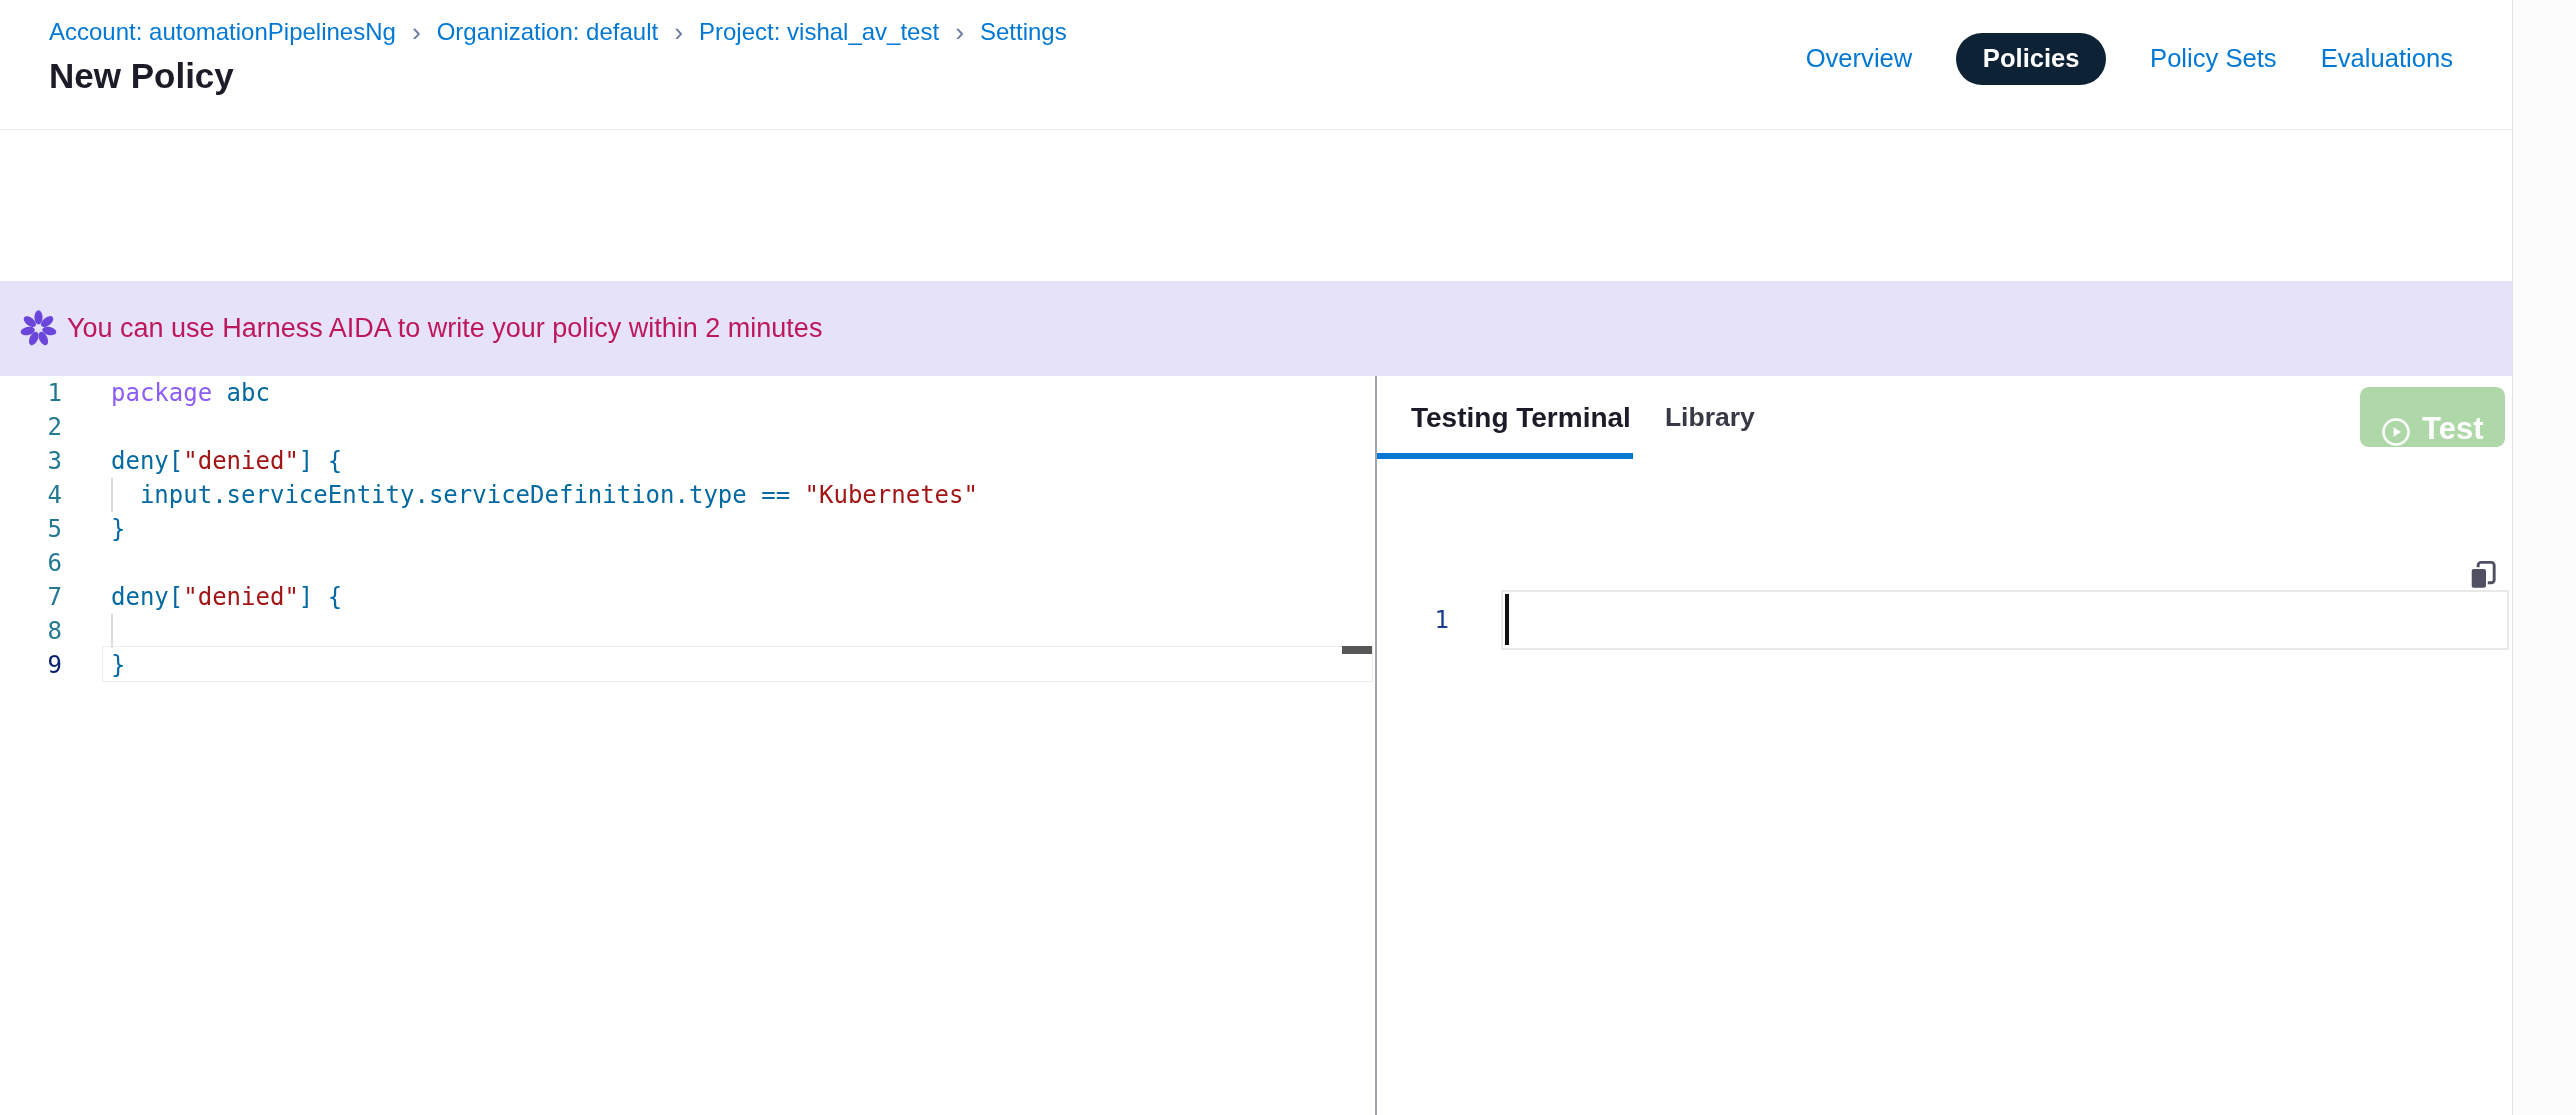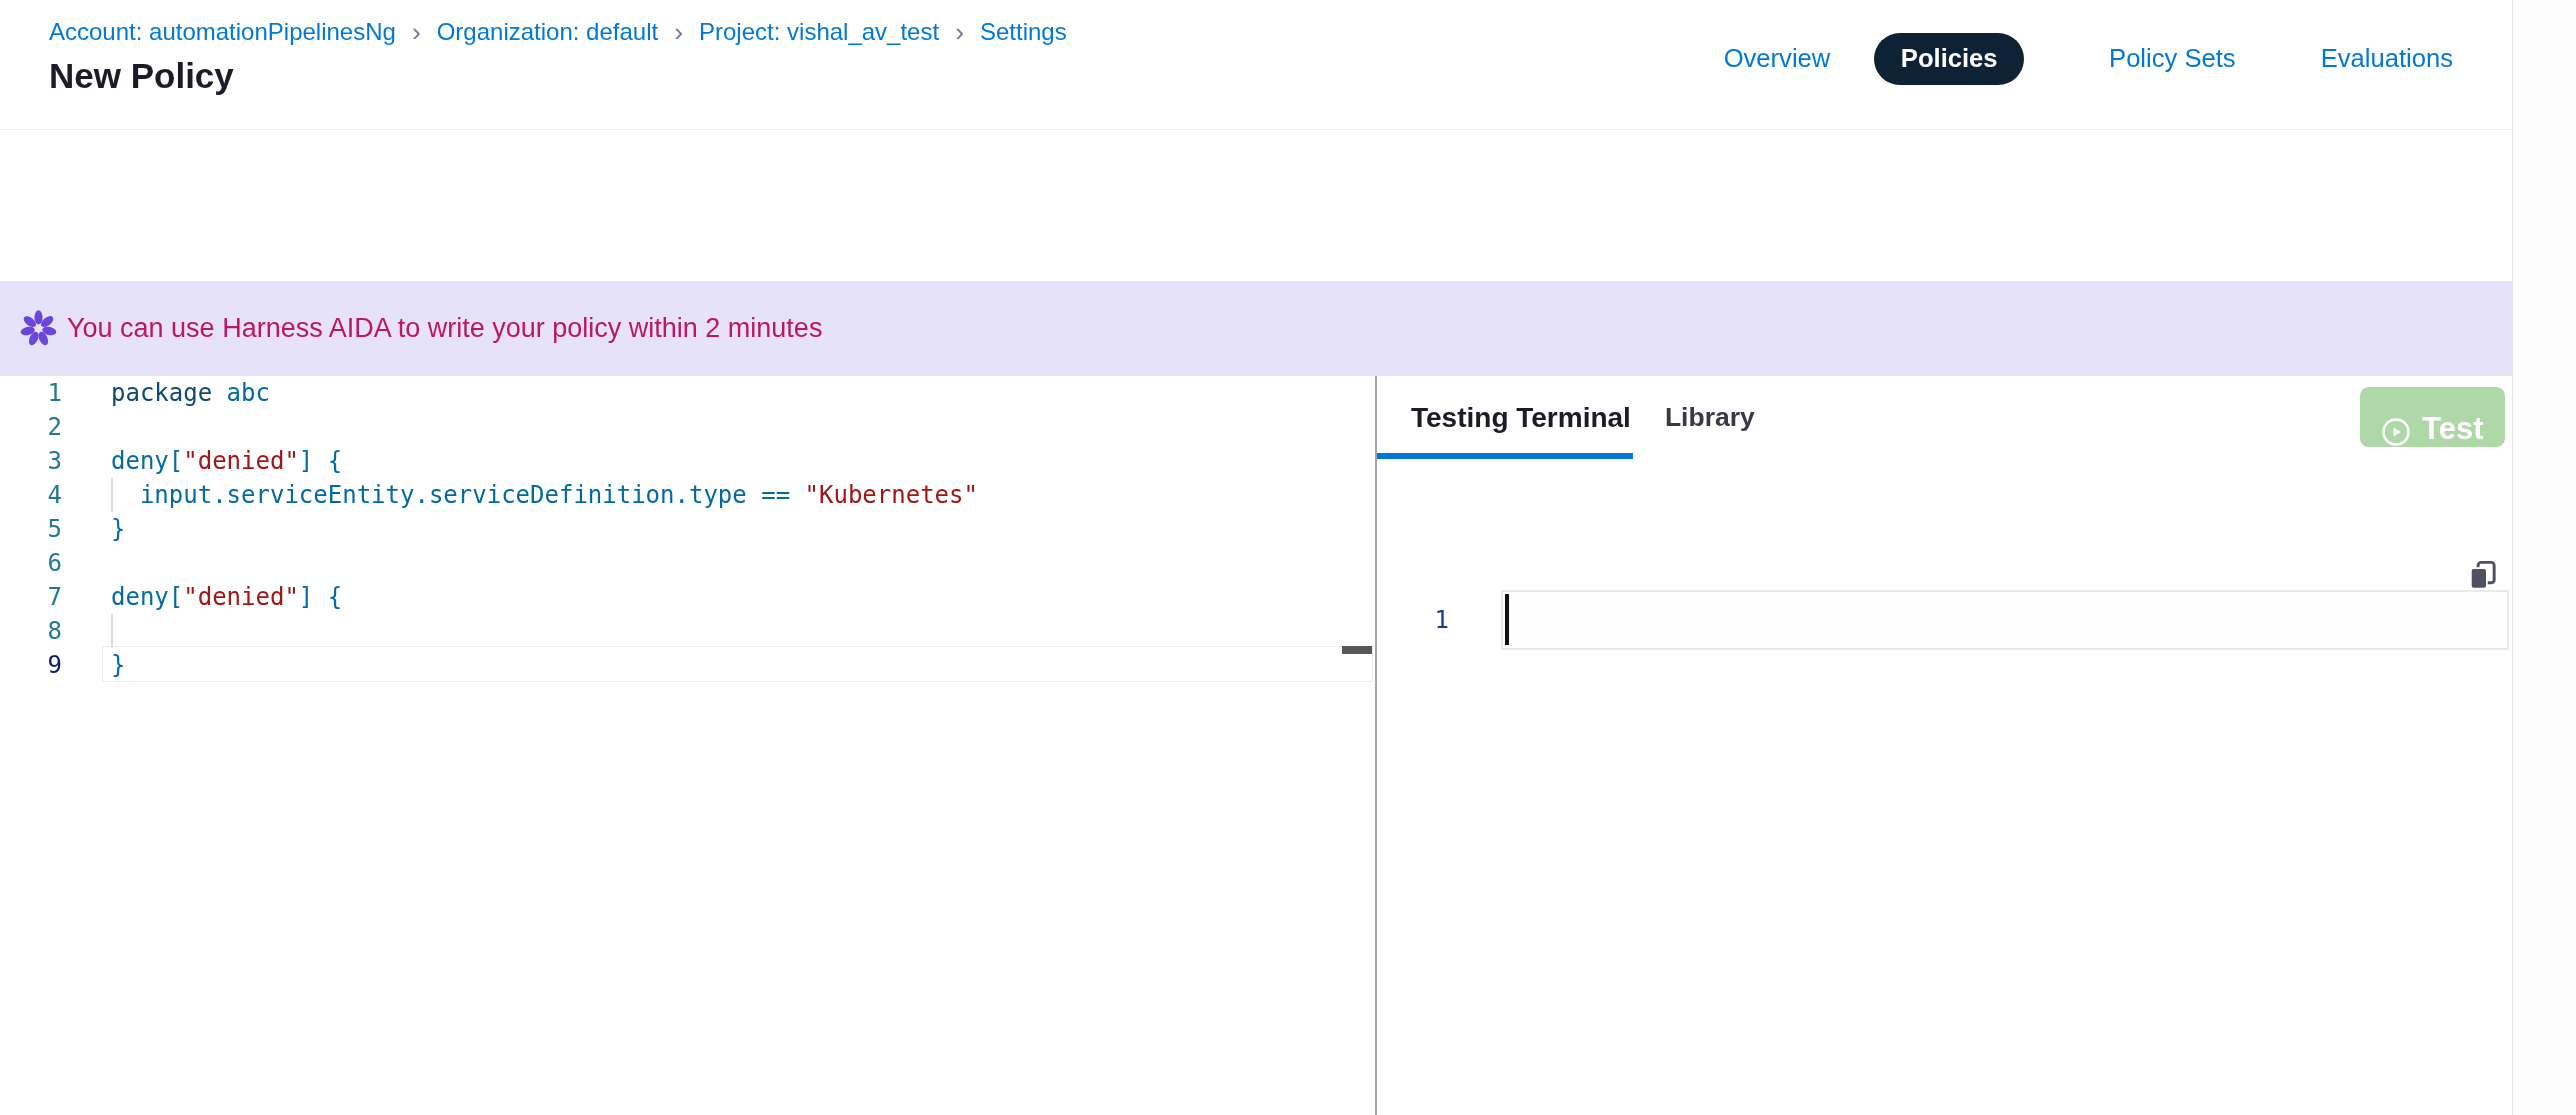--- a/index.html
+++ b/index.html
@@ -13,21 +13,21 @@
   #header { position:absolute; left:0; top:0; width:2512px; height:130px;
             background:#fff; border-bottom:1.8px solid #EBEBF0; }
   .breadcrumb { position:absolute; left:49px; top:17.7px; display:flex; align-items:center;
                 gap:16px; font-size:24px;text-align:right; }
   .crumb { color:#0278D5; cursor:pointer; white-space:nowrap; }
   .crumb-sep { color:#6B7CA0; font-size:26.5px; line-height:24px; }
   .page-title { position:absolute; left:49px; top:56px; font-size:35px; font-weight:700;
                 color:#1C1C28; }
   .nav-tabs { position:absolute; top:32px; right:59px; height:53px; display:flex;
               align-items:center; gap:44px; font-size:25.6px; }
-  .nav-link { color:#0278D5; font-weight:500; cursor:pointer; white-space:nowrap;margin-left:41px; }
+  .nav-link { color:#0278D5; font-weight:500; cursor:pointer; white-space:nowrap; }
   .nav-pill { background:#0D2235; color:#fff; font-weight:600; padding:11.5px 26.5px;
               border-radius:35px; cursor:pointer; white-space:nowrap; }
 
   
   #policybar { position:absolute; left:0; top:130px; width:2512px; height:151px; background:#fff; }
   .shield-ic { position:absolute; left:41px; top:180px; width:37px; height:37px; }
   .policy-name { position:absolute; left:90px; top:181px; font-size:29px; font-weight:700;
                  color:#1C1C28; line-height:37px; }
   .pencil-ic { position:absolute; left:411px; top:179px; width:37px; height:37px; cursor:pointer; }
   .btn-outline { position:absolute; top:178px; height:46px; display:flex; align-items:center;
@@ -47,21 +47,21 @@
               font-family:"Liberation Sans", sans-serif; cursor:pointer; }
   .aida-btn-flower { width:32px; height:32px; color:#fff; }
 
   
   #code-editor { position:absolute; left:0; top:376px; width:1375px; height:740px; background:#fff; }
   .code-line { position:relative; display:flex; height:34px; white-space:pre;
                font-family:"DejaVu Sans Mono", monospace; font-size:24px; line-height:34px; }
   .ln { width:62px; text-align:right; color:#237893; flex:none; }
   .ln-active { color:#0B216F; }
   .lc { margin-left:49px; color:#111; position:relative; }
-  .tk-kw { color:#0c4a6e;margin-top:28px; }
+  .tk-kw { color:#8b5cf6;margin-top:28px; }
   .tk-str { color:#A31515; }
   .tk-pln { color:#0369a1; }
   .indent-guide { position:absolute; left:111px; top:0; bottom:0; width:1.8px; background:#DCDCDC; }
   .code-line.current::after { content:""; position:absolute; left:102px; right:1.8px; top:-1.8px;
                               bottom:0; border:1.8px solid #ECECEC; pointer-events:none; }
   .ruler-mark { position:absolute; left:1342px; top:270px; width:30px; height:8px; background:#575757; }
 
   #split-divider { position:absolute; left:1375px; top:376px; width:2.6px; height:740px; background:#A2A3AC; }
 
   

